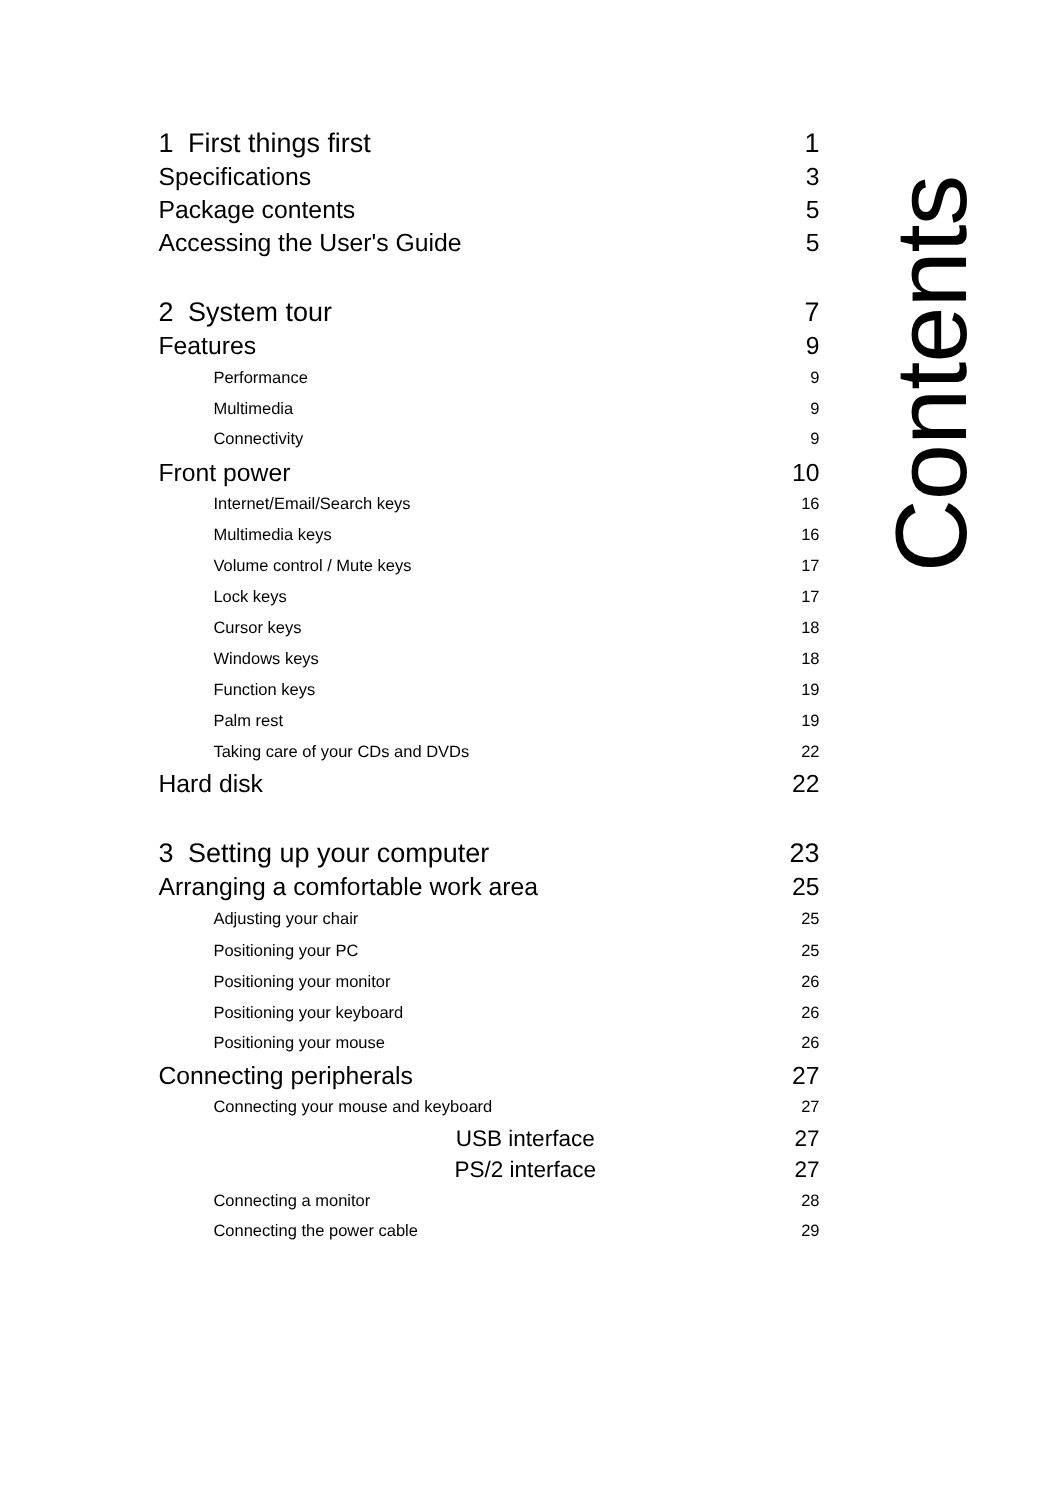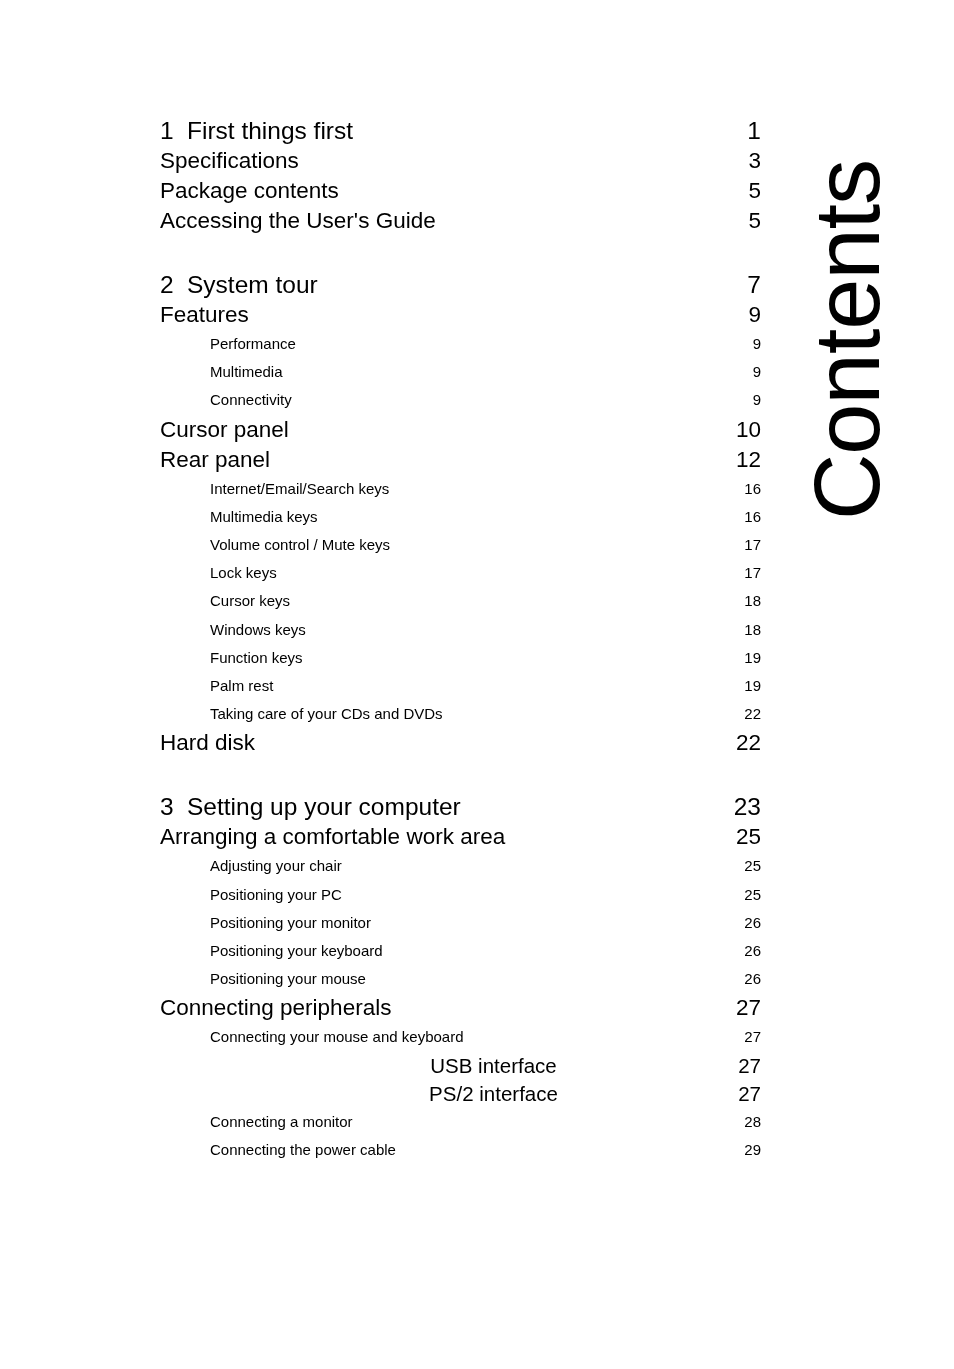--- a/index.html
+++ b/index.html
@@ -36,21 +36,21 @@
     font-size: 92px;
     line-height: 1;
     font-weight: 300;
     letter-spacing: -1px;
     color: #000000;
   }
 
   
   #toc {
     position: absolute;
-    left: 160px;
+    left: 144px;
     top: 116px;
     width: 601px;
   }
 
   .chapter-block {
     margin-bottom: 34px;
   }
   .chapter-block:last-child {
     margin-bottom: 0;
   }
@@ -150,26 +150,22 @@
       </div>
       <div class="entry level-2">
         <span class="title">Multimedia</span>
         <span class="page">9</span>
       </div>
       <div class="entry level-2">
         <span class="title">Connectivity</span>
         <span class="page">9</span>
       </div>
       <div class="entry level-1">
-        <span class="title">Cursor panel</span>
+        <span class="title">Front power</span>
         <span class="page">10</span>
-      </div>
-      <div class="entry level-1">
-        <span class="title">Rear panel</span>
-        <span class="page">12</span>
       </div>
       <div class="entry level-2">
         <span class="title">Internet/Email/Search keys</span>
         <span class="page">16</span>
       </div>
       <div class="entry level-2">
         <span class="title">Multimedia keys</span>
         <span class="page">16</span>
       </div>
       <div class="entry level-2">

